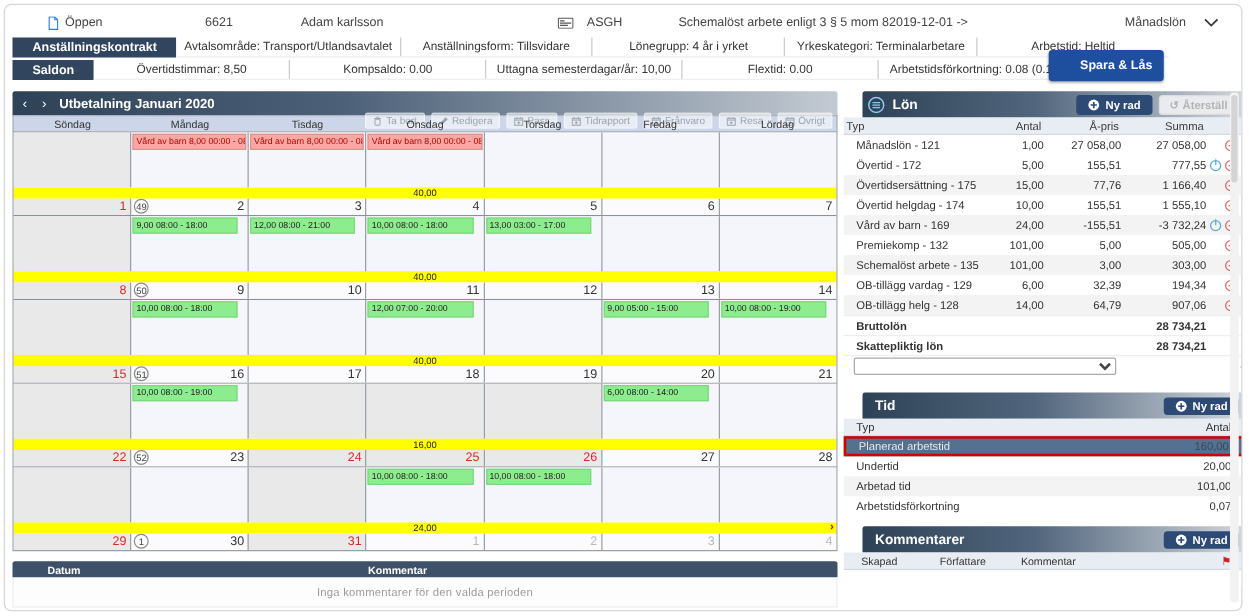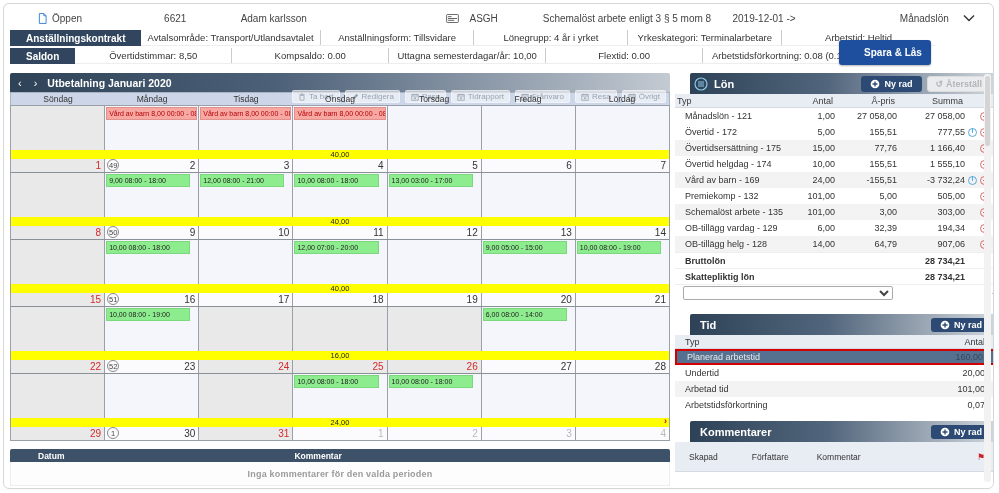--- a/index.html
+++ b/index.html
@@ -9,21 +9,21 @@
          border-radius:6px; background:#fff; padding:4px 6px 0 6px; overflow:hidden; }
 
   
   .topbar { display:flex; align-items:center; height:20px; font-size:10px; color:#444; }
   .topbar .cell { white-space:nowrap; }
   .tb-open { display:flex; align-items:center; gap:5px; margin-left:28px; width:130px; }
   .tb-id { width:130px; text-align:center; }
   .tb-name { width:150px; text-align:center; }
   .tb-card { display:flex; align-items:center; gap:10px; margin-left:120px; width:80px; }
   .tb-agreement { margin-left:40px; width:230px; text-align:center; }
-  .tb-period { width:120px; text-align:right; }
+  .tb-period { width:120px; text-align:left; }
   .tb-salary { margin-left:90px; width:110px; text-align:center; }
   .tb-chevron { margin-left:auto; margin-right:12px; cursor:pointer; color:#333; }
 
   
   .tabrow { display:flex; align-items:stretch; height:16px; margin-top:2px; font-size:9.5px; }
   .tab { background:#31465e; color:#fff; font-weight:bold; font-size:10px;
          display:flex; align-items:center; padding:0 16px; }
   .fieldbar { display:flex; flex:1; background:#fff; border-bottom:1px solid #eee; }
   .fieldbar .seg { flex:1; display:flex; align-items:center; justify-content:center;
                    color:#333; border-left:1px solid #ccc; white-space:nowrap; padding:0 6px; }
@@ -75,21 +75,21 @@
   .num-cell .num.muted { color:#b9b9b9; }
   .week-badge { position:absolute; left:2px; top:0px; width:12px; height:12px; border:1px solid #8a8a8a;
     border-radius:50%; font-size:7.5px; line-height:12px; text-align:center; color:#444; background:transparent; }
 
   
   .bc-bar { margin-top:8px; height:13px; background:#3d5168; color:#fff; font-size:8.5px;
             font-weight:bold; display:flex; align-items:center; border-radius:2px 2px 0 0; }
   .bc-bar .c1 { margin-left:28px; } .bc-bar .c2 { margin-left:230px; }
   .bc-empty { height:24px; background:#fdfdfd; border:1px solid #eee; border-top:none;
               display:flex; align-items:center; justify-content:center;
-              color:#9b9b9b; font-size:9px; font-weight:bold; letter-spacing:.2px; }
+              color:#9b9b9b; font-size:9px; font-weight:normal; letter-spacing:.2px; }
 
   
   .panel-header { height:21px; display:flex; align-items:center; color:#fff;
     background:linear-gradient(90deg,#2e4257 0%,#51657c 45%,#cfd5db 100%);
     border-radius:2px 2px 0 0; font-size:11px; font-weight:bold; padding:0 4px;margin-left:15px; }
   .panel-header .ph-title { margin-left:6px; }
   .ph-buttons { margin-left:auto; display:flex; gap:5px; }
   .btn-newrow { display:flex; align-items:center; gap:4px; background:#2c4a73; color:#fff;
     font-size:9px; font-weight:bold; border:none; border-radius:3px; padding:2px 9px; cursor:pointer; }
   .btn-newrow svg { width:10px; height:10px; }
@@ -125,21 +125,21 @@
   .grid-tid { font-size:9px; color:#333; margin-top:0; }
   .tid-colhead, .tid-row { display:grid; grid-template-columns:1fr 80px; align-items:center; height:16px; }
   .tid-colhead { background:#e8ecf3; height:14px; border-bottom:1px solid #d5dae2; }
   .tid-row:nth-child(odd):not(:first-child) { background:#f3f3f3; }
   .tid-row .col-num { padding-right:10px; }
   .tid-colhead .col-num { padding-right:10px; }
   .tid-row.highlight { background:#56708f !important; border:2px solid #d40000; color:#e8e8e8; }
   .tid-row.highlight .col-num { color:#39475c; }
 
   .grid-kom { font-size:8.5px; color:#333; }
-  .kom-colhead { display:flex; align-items:center; height:30px; background:#e8ecf3;
+  .kom-colhead { display:flex; align-items:center; height:14px; background:#e8ecf3;
                  border-bottom:1px solid #d5dae2; }
   .kom-colhead .k1 { margin-left:14px; } .kom-colhead .k2 { margin-left:34px; }
   .kom-colhead .k3 { margin-left:28px; }
   .kom-flag { margin-left:auto; margin-right:10px; color:#cc2222; font-size:9px; }
   .kom-empty { height:14px; background:#fff; }
 
   .section-gap { height:10px; }
   .section-gap-sm { height:8px; }
 
   

